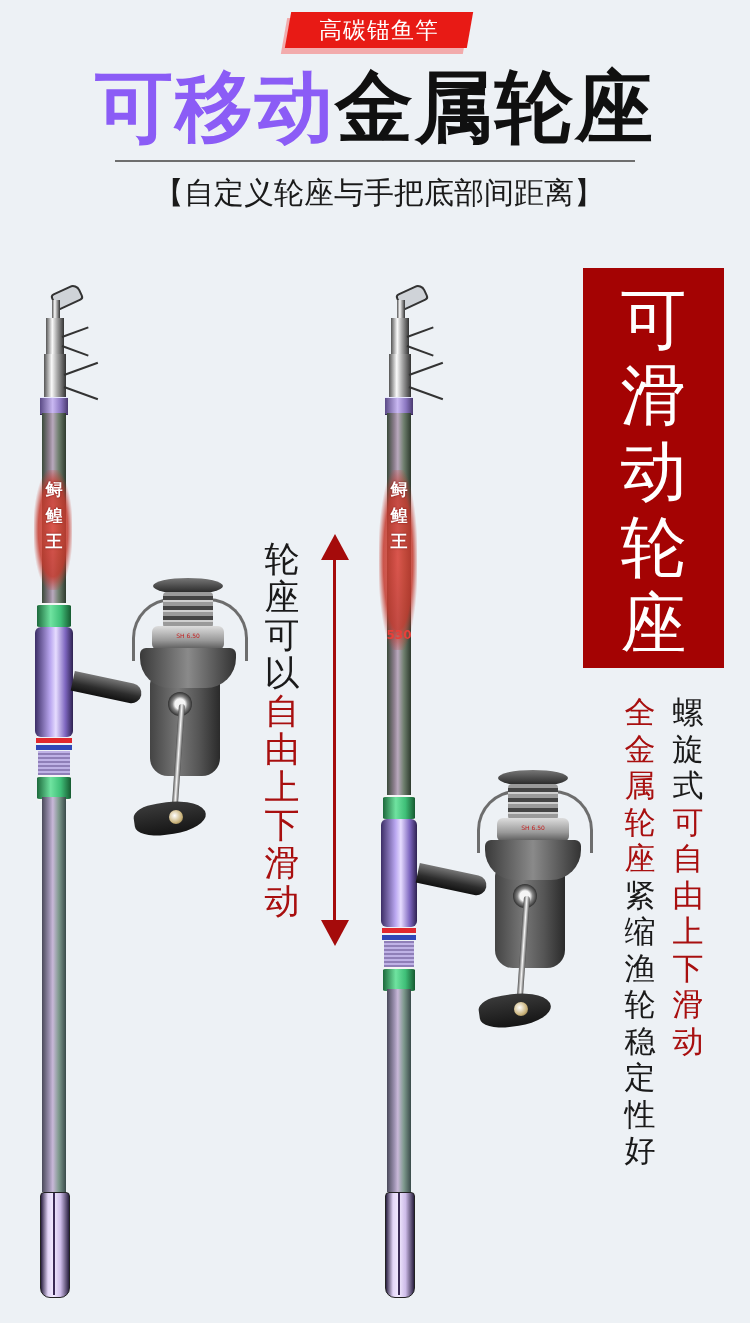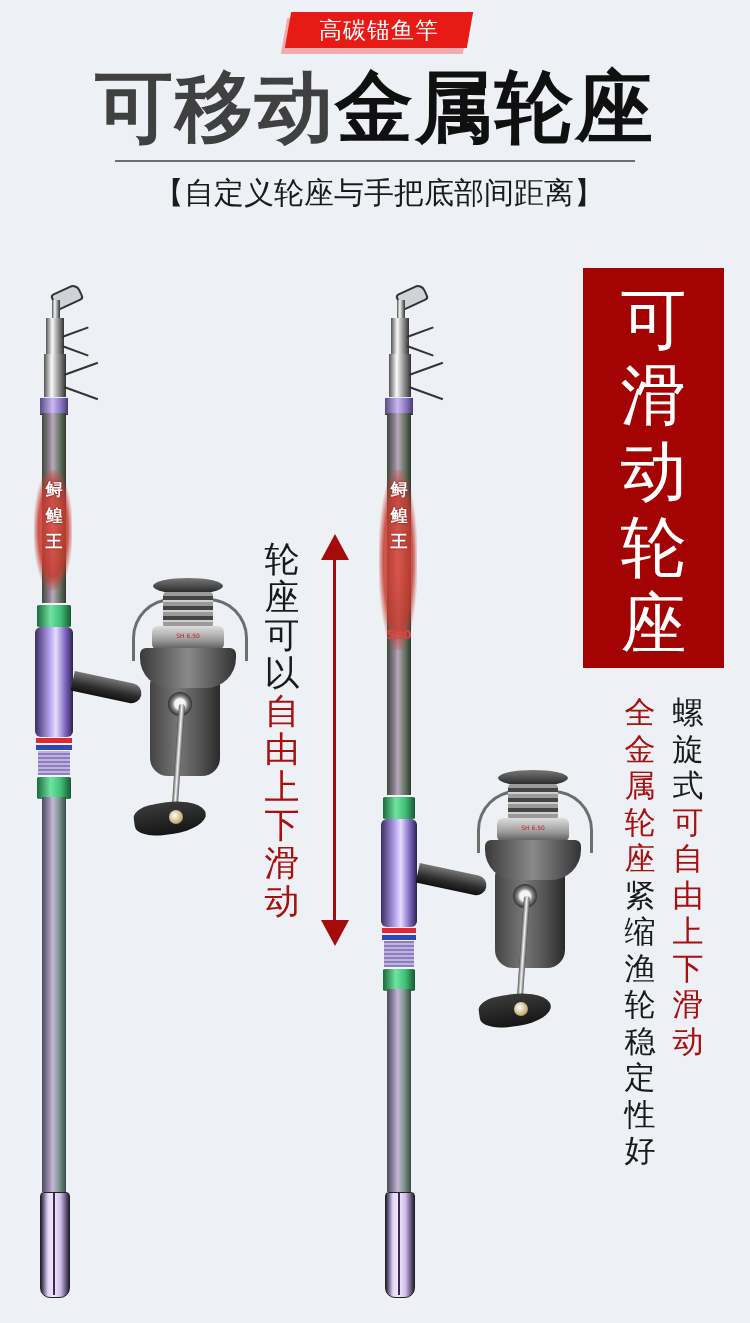--- a/index.html
+++ b/index.html
@@ -13,21 +13,21 @@
   
   .tag-wrap { left: 278px; top: 12px; width: 200px; height: 40px; }
   .tag-shadow { left: 6px; top: 6px; width: 182px; height: 36px; background: #f29a9a; transform: skewX(-10deg); opacity: .8; }
   .tag {
     left: 10px; top: 0; width: 182px; height: 36px; background: #e81a15;
     transform: skewX(-10deg); display: flex; align-items: center; justify-content: center;
   }
   .tag span { transform: skewX(10deg); color: #fff; font-size: 23px; letter-spacing: 1px; font-family: "DejaVu Sans", sans-serif; }
 
   .headline { left: 0; top: 62px; width: 750px; text-align: center; font-family: "DejaVu Serif", serif; font-weight: bold; font-size: 78px; line-height: 90px; letter-spacing: 2px; }
-  .headline .red { color: #404040; margin-top: 39px; }
+  .headline .red { color: #8b5cf6; margin-top: 39px; }
   .headline .black { color: #101010; }
 
   .divider { left: 115px; top: 160px; width: 520px; height: 2px; background: #6e6e6e; }
   .subtitle { left: 4px; top: 172px; width: 750px; text-align: center; font-size: 30px; color: #1a1a1a; line-height: 42px; }
   .tip-top { width: 26px; height: 14px; border: 2px solid #333; border-radius: 4px 8px 4px 4px; transform: rotate(-25deg); background: #cfd3d8; }
   .steel1 { background: linear-gradient(90deg,#555 0%,#fafafa 35%,#a9a9a9 60%,#333 100%); }
   .guide { height: 2px; background: #333; transform-origin: left center; }
   .purple-ring { background: linear-gradient(90deg,#5a4a86,#c9b8f2 45%,#8a76c0 75%,#4a3a70); border-top: 1px solid #e7e7ff; border-bottom: 1px solid #3a2a5a; }
   .blank {
     background: linear-gradient(90deg,#3a4a3a 0%,#8d7f8e 30%,#b9a9bd 45%,#6f7f6e 70%,#2e3a2e 100%);

